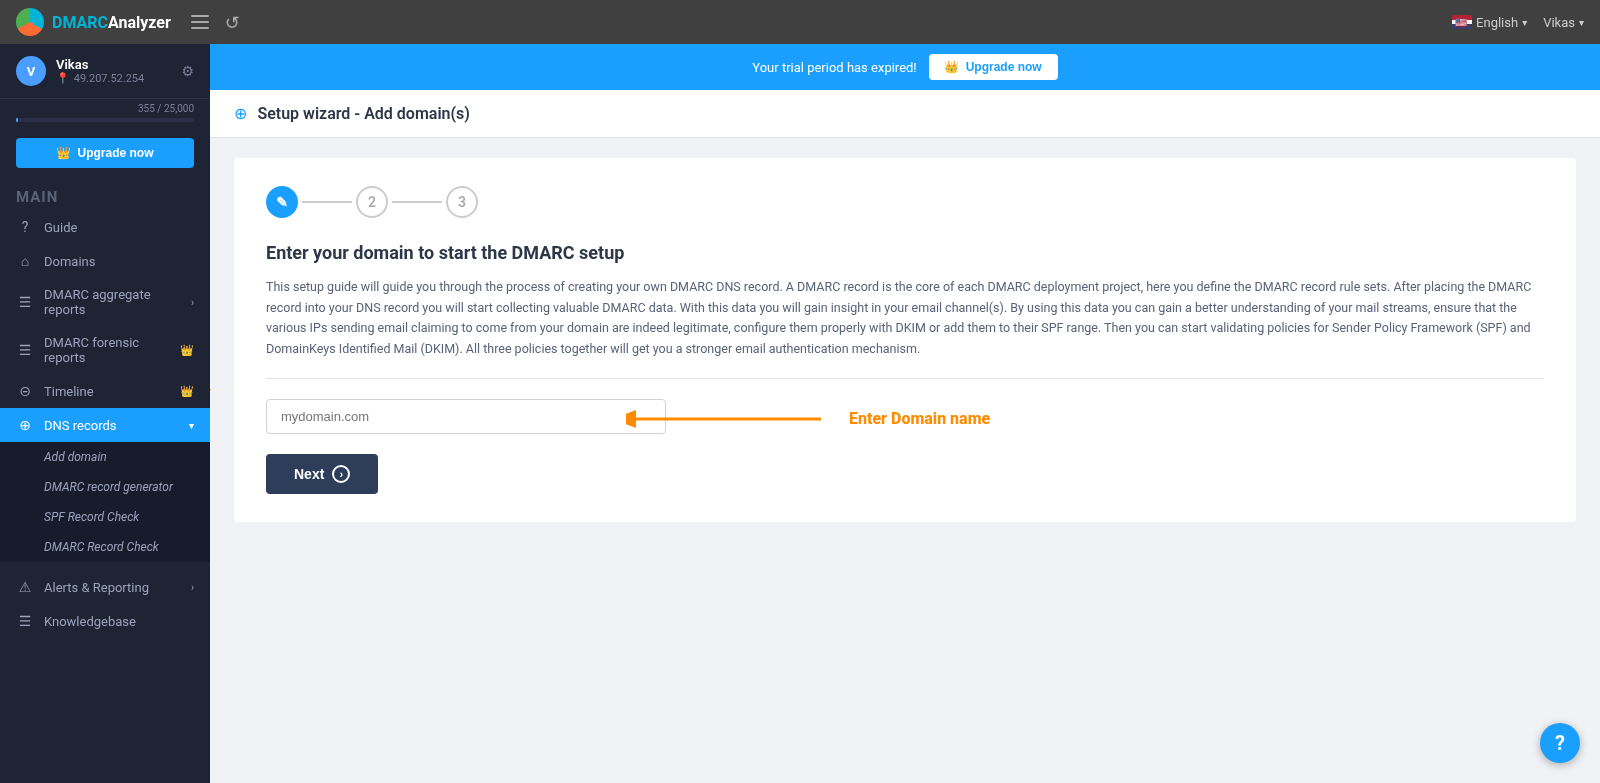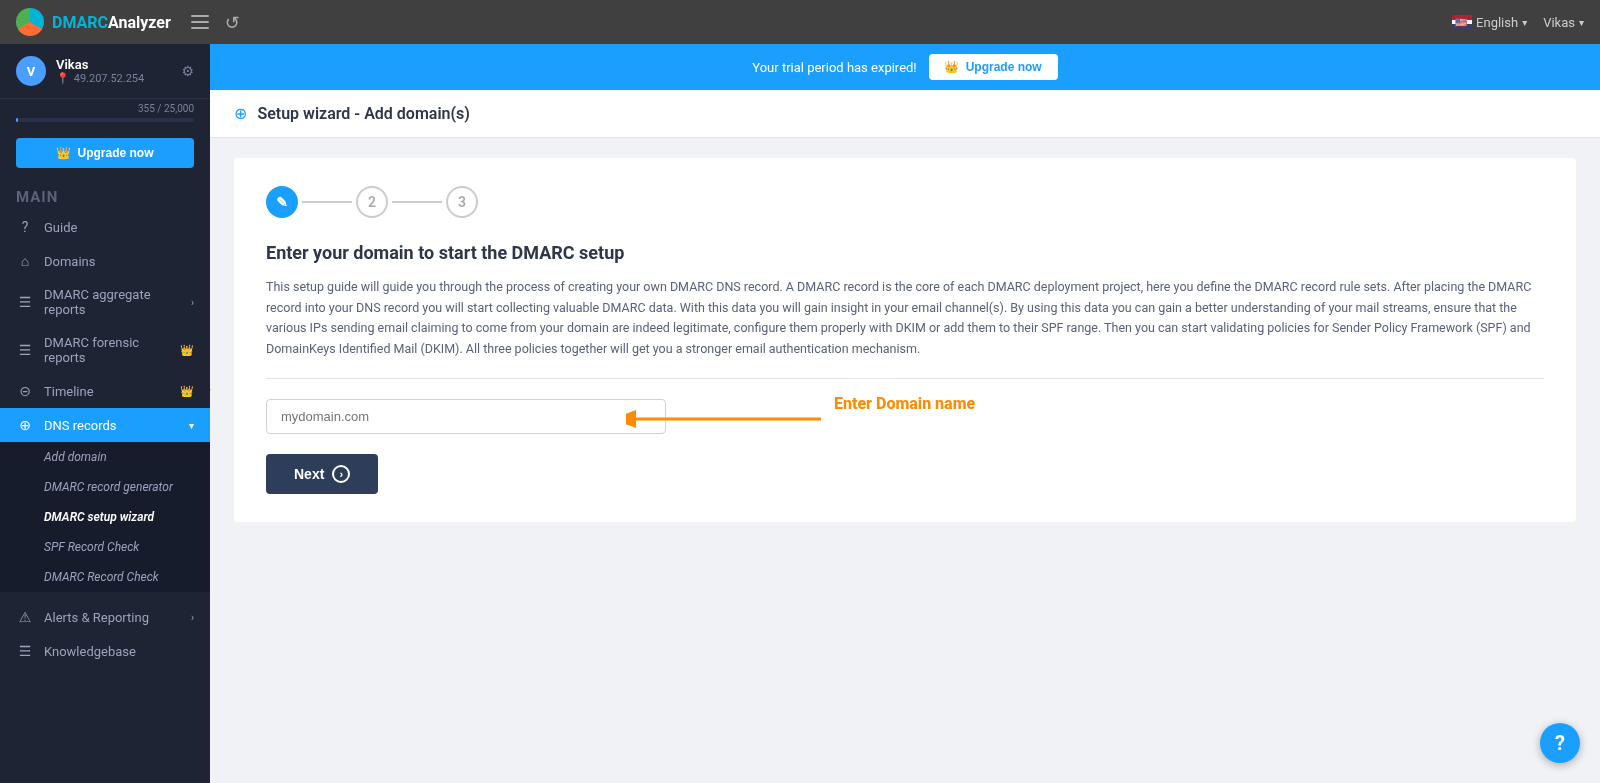--- a/index.html
+++ b/index.html
@@ -67,21 +67,21 @@
     .wizard-description { color: #5a6278; font-size: 12.5px; line-height: 1.65; margin-bottom: 18px; }
     .wizard-subtitle { font-size: 13px; font-weight: 700; color: #2d3748; margin-bottom: 20px; }
     .wizard-divider { border: none; border-top: 1px solid #e0e4ec; margin-bottom: 20px; }
     .domain-label { color: #5a6278; font-size: 13px; margin-bottom: 10px; }
     .domain-input-row { position: relative; display: flex; align-items: center; margin-bottom: 20px; }
     .domain-input { width: 100%; max-width: 400px; padding: 9px 14px; border: 1px solid #cdd2dd; border-radius: 4px; font-size: 13px; color: #15803d; outline: none; }
     .next-btn { background: #2d3d5a; border: none; color: white; padding: 11px 28px; border-radius: 4px; font-size: 14px; font-weight: 600; cursor: pointer; display: flex; align-items: center; gap: 8px; }
 
     
     .annotation-area { position: relative; }
-    .arrow-annotation { position: absolute; top: -5px; left: 360px; display: flex; gap: 0; pointer-events: none; }
+    .arrow-annotation { position: absolute; top: -5px; left: 360px; display: flex; align-items: center; gap: 15px; pointer-events: none; }
     .arrow-svg { width: 200px; height: 50px; }
     .annotation-text { color: #ff8c00; font-size: 16px; font-weight: 800; white-space: nowrap; margin-left: 8px; }
 
     
     .help-btn { position: fixed; bottom: 20px; right: 20px; width: 40px; height: 40px; border-radius: 50%; background: #1a9fff; color: white; display: flex; align-items: center; justify-content: center; font-size: 20px; font-weight: 700; cursor: pointer; box-shadow: 0 2px 8px rgba(0,0,0,0.3); }
 
     
     .hamburger { display: flex; flex-direction: column; gap: 4px; cursor: pointer; }
     .hamburger span { width: 18px; height: 2px; background: #aaa; border-radius: 1px; }
   </style>
@@ -176,23 +176,20 @@
       <span class="item-arrow">▾</span>
     </div>
 
     <div class="sidebar-sub">
       <div class="sidebar-sub-item">
         <span>Add domain</span>
       </div>
       <div class="sidebar-sub-item">
         <span>DMARC record generator</span>
       </div>
-      <div class="sidebar-sub-item active">
-        <span>DMARC setup wizard</span>
-      </div>
       <div class="sidebar-sub-item">
         <span>SPF Record Check</span>
       </div>
       <div class="sidebar-sub-item">
         <span>DMARC Record Check</span>
       </div>
     </div>
 
     <div style="margin-top: 8px;">
       <div class="sidebar-item">

